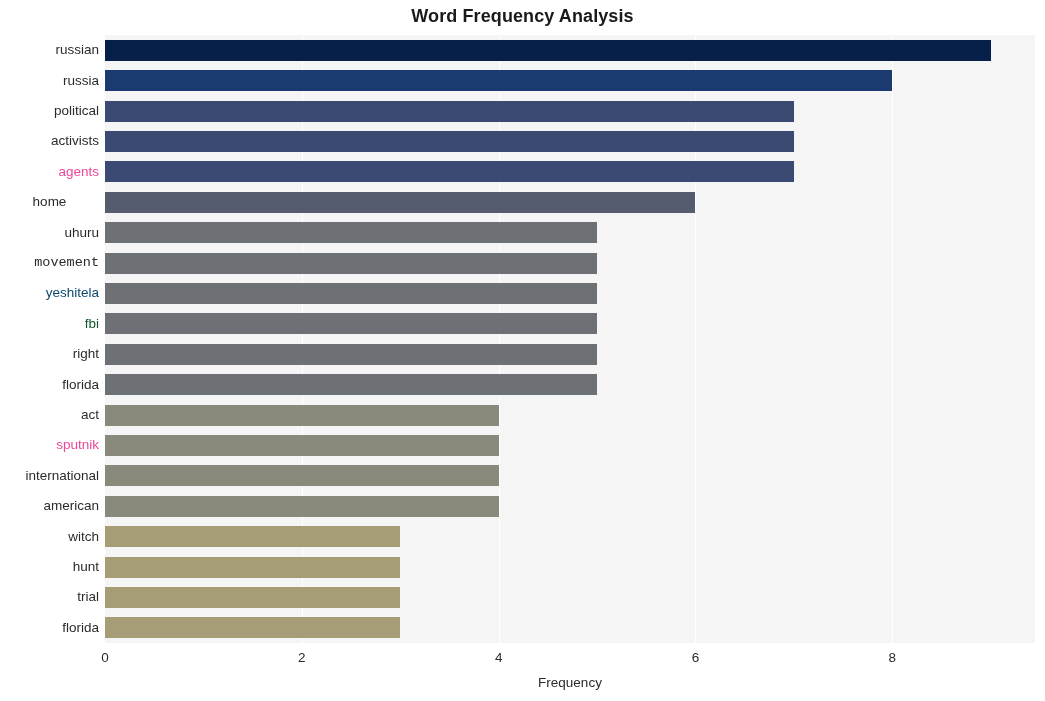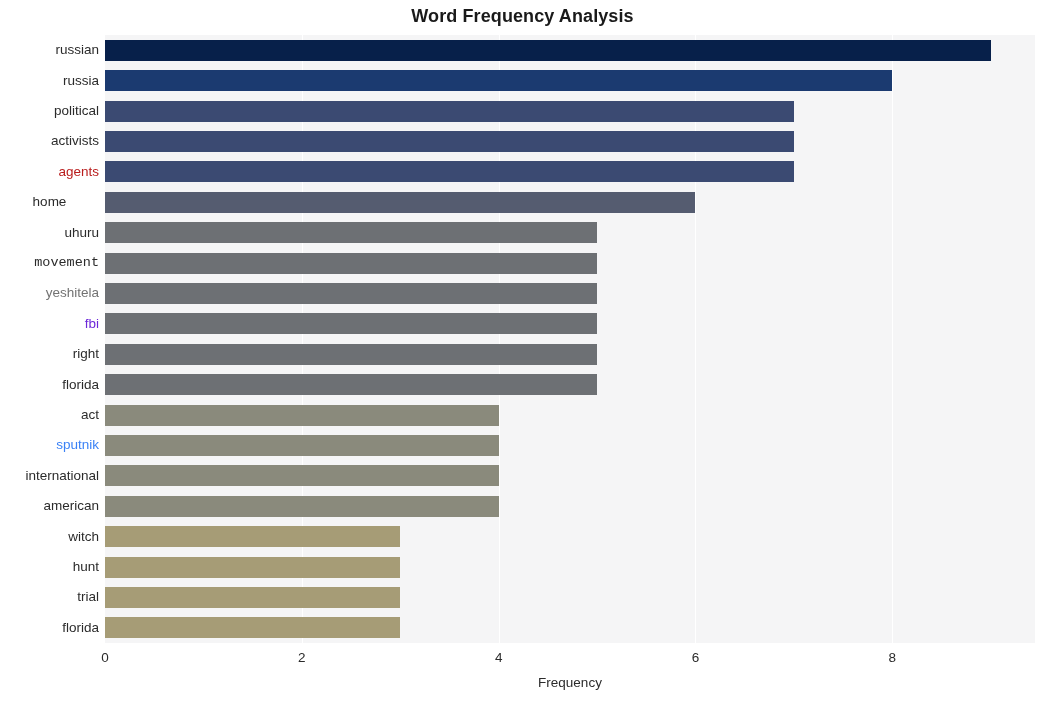--- a/index.html
+++ b/index.html
@@ -150,30 +150,30 @@
         <div class="bar" title="trial: 3" style="top: 551.9px; width: 295.238px; height: 21px; background: rgb(166, 156, 118);"></div>
         <div class="bar" title="florida: 3" style="top: 582.3px; width: 295.238px; height: 21px; background: rgb(166, 156, 118);"></div>
       </div>
   </div>
 
   <div id="ylabels-layer">
       <div class="ytick-label" style="top: 8.2px; color: rgb(43, 43, 43); margin-left: 24px;">russian</div>
       <div class="ytick-label" style="top: 38.6px; color: rgb(43, 43, 43);">russia</div>
       <div class="ytick-label" style="top: 69px; color: rgb(43, 43, 43);">political</div>
       <div class="ytick-label" style="top: 99.4px; color: rgb(43, 43, 43);">activists</div>
-      <div class="ytick-label" style="top: 129.8px; color: #b91c1c; margin-left: 20px;">agents</div>
+      <div class="ytick-label" style="top: 129.8px; color: #ec4899; margin-left: 20px;">agents</div>
       <div class="ytick-label" style="top: 160.2px; color: rgb(43, 43, 43); text-align: center;">home</div>
       <div class="ytick-label" style="top: 190.6px; color: rgb(43, 43, 43);">uhuru</div>
       <div class="ytick-label" style="top: 221px; color: rgb(43, 43, 43); font-family: Liberation Mono, monospace;">movement</div>
-      <div class="ytick-label" style="top: 251.4px; color: #737373;">yeshitela</div>
-      <div class="ytick-label" style="top: 281.8px; color: #6d28d9;">fbi</div>
+      <div class="ytick-label" style="top: 251.4px; color: #0c4a6e;">yeshitela</div>
+      <div class="ytick-label" style="top: 281.8px; color: #14532d;">fbi</div>
       <div class="ytick-label" style="top: 312.2px; color: rgb(43, 43, 43);">right</div>
       <div class="ytick-label" style="top: 342.6px; color: rgb(43, 43, 43);">florida</div>
       <div class="ytick-label" style="top: 373px; color: rgb(43, 43, 43);">act</div>
-      <div class="ytick-label" style="top: 403.4px; color: #3b82f6;">sputnik</div>
+      <div class="ytick-label" style="top: 403.4px; color: #ec4899;">sputnik</div>
       <div class="ytick-label" style="top: 433.8px; color: rgb(43, 43, 43);">international</div>
       <div class="ytick-label" style="top: 464.2px; color: rgb(43, 43, 43);">american</div>
       <div class="ytick-label" style="top: 494.6px; color: rgb(43, 43, 43);">witch</div>
       <div class="ytick-label" style="top: 525px; color: rgb(43, 43, 43);">hunt</div>
       <div class="ytick-label" style="top: 555.4px; color: rgb(43, 43, 43);">trial</div>
       <div class="ytick-label" style="top: 585.8px; color: rgb(43, 43, 43);">florida</div>
     </div>
   <div id="xlabels-layer">
       <div class="xtick-label" style="left: 105px; color: rgb(43, 43, 43);">0</div>
       <div class="xtick-label" style="left: 301.825px; color: rgb(43, 43, 43);">2</div>

